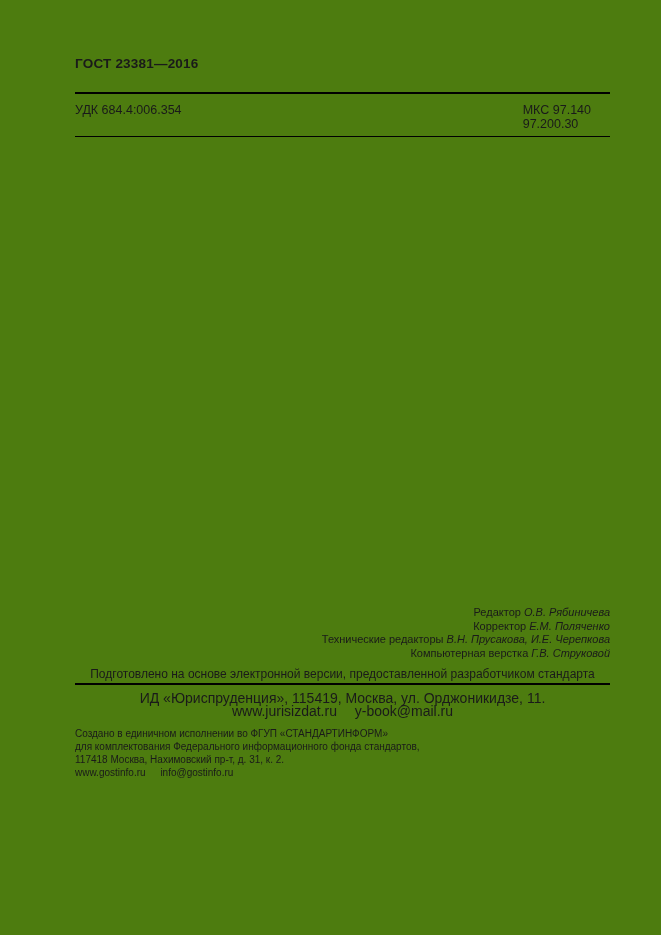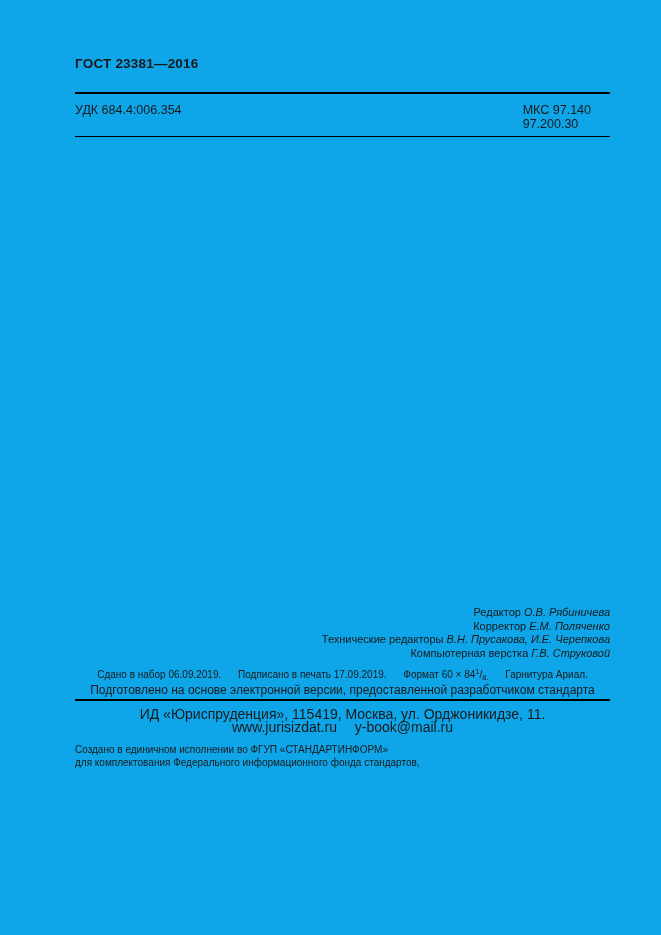--- a/index.html
+++ b/index.html
@@ -6,21 +6,21 @@
     margin: 0;
     padding: 0;
     background: #fbfbfb;
     font-family: "Liberation Sans", "DejaVu Sans", sans-serif;
     color: #1a1a1a;
   }
   .page {
     position: relative;
     width: 661px;
     height: 935px;
-    background: #0ea5e9;
+    background: #4d7c0f;
     overflow: hidden;
   }
   .content {
     margin-left: 75px;
     width: 535px;
   }
   .doc-number {
     padding-top: 56px;
     font-size: 13.5px;
     font-weight: bold;
@@ -138,39 +138,38 @@
         <span>Технические редакторы</span>
         <span class="names">В.Н. Прусакова, И.Е. Черепкова</span>
       </div>
       <div>
         <span>Компьютерная верстка</span>
         <span class="names">Г.В. Струковой</span>
       </div>
     </div>
 
     <div class="print-lines">
-      <div>
-        <span class="seg">Сдано в набор 06.09.2019.</span>
-        <span class="seg">Подписано в печать 17.09.2019.</span>
-        <span class="seg"><span>Формат 60 × 84</span><sup class="frac">1</sup><span>/</span><sub class="frac">8.</sub></span>
-        <span class="seg">Гарнитура Ариал.</span>
-      </div>
     </div>
 
     <div class="prepared">Подготовлено на основе электронной версии, предоставленной разработчиком стандарта</div>
 
     <div class="rule-thick2"></div>
 
     <div class="publisher">
       <div>ИД «Юриспруденция», 115419, Москва, ул. Орджоникидзе, 11.</div>
       <div>
         <span class="seg">www.jurisizdat.ru</span>
         <span class="seg">y-book@mail.ru</span>
       </div>
     </div>
 
     <div class="standartinform">
       <div>Создано в единичном исполнении во ФГУП «СТАНДАРТИНФОРМ»</div>
       <div>для комплектования Федерального информационного фонда стандартов,</div>
+      <div>117418 Москва, Нахимовский пр-т, д. 31, к. 2.</div>
+      <div>
+        <span class="seg-sm">www.gostinfo.ru</span>
+        <span class="seg-sm">info@gostinfo.ru</span>
+      </div>
     </div>
 
   </div>
 </div>
 
 </body></html>

